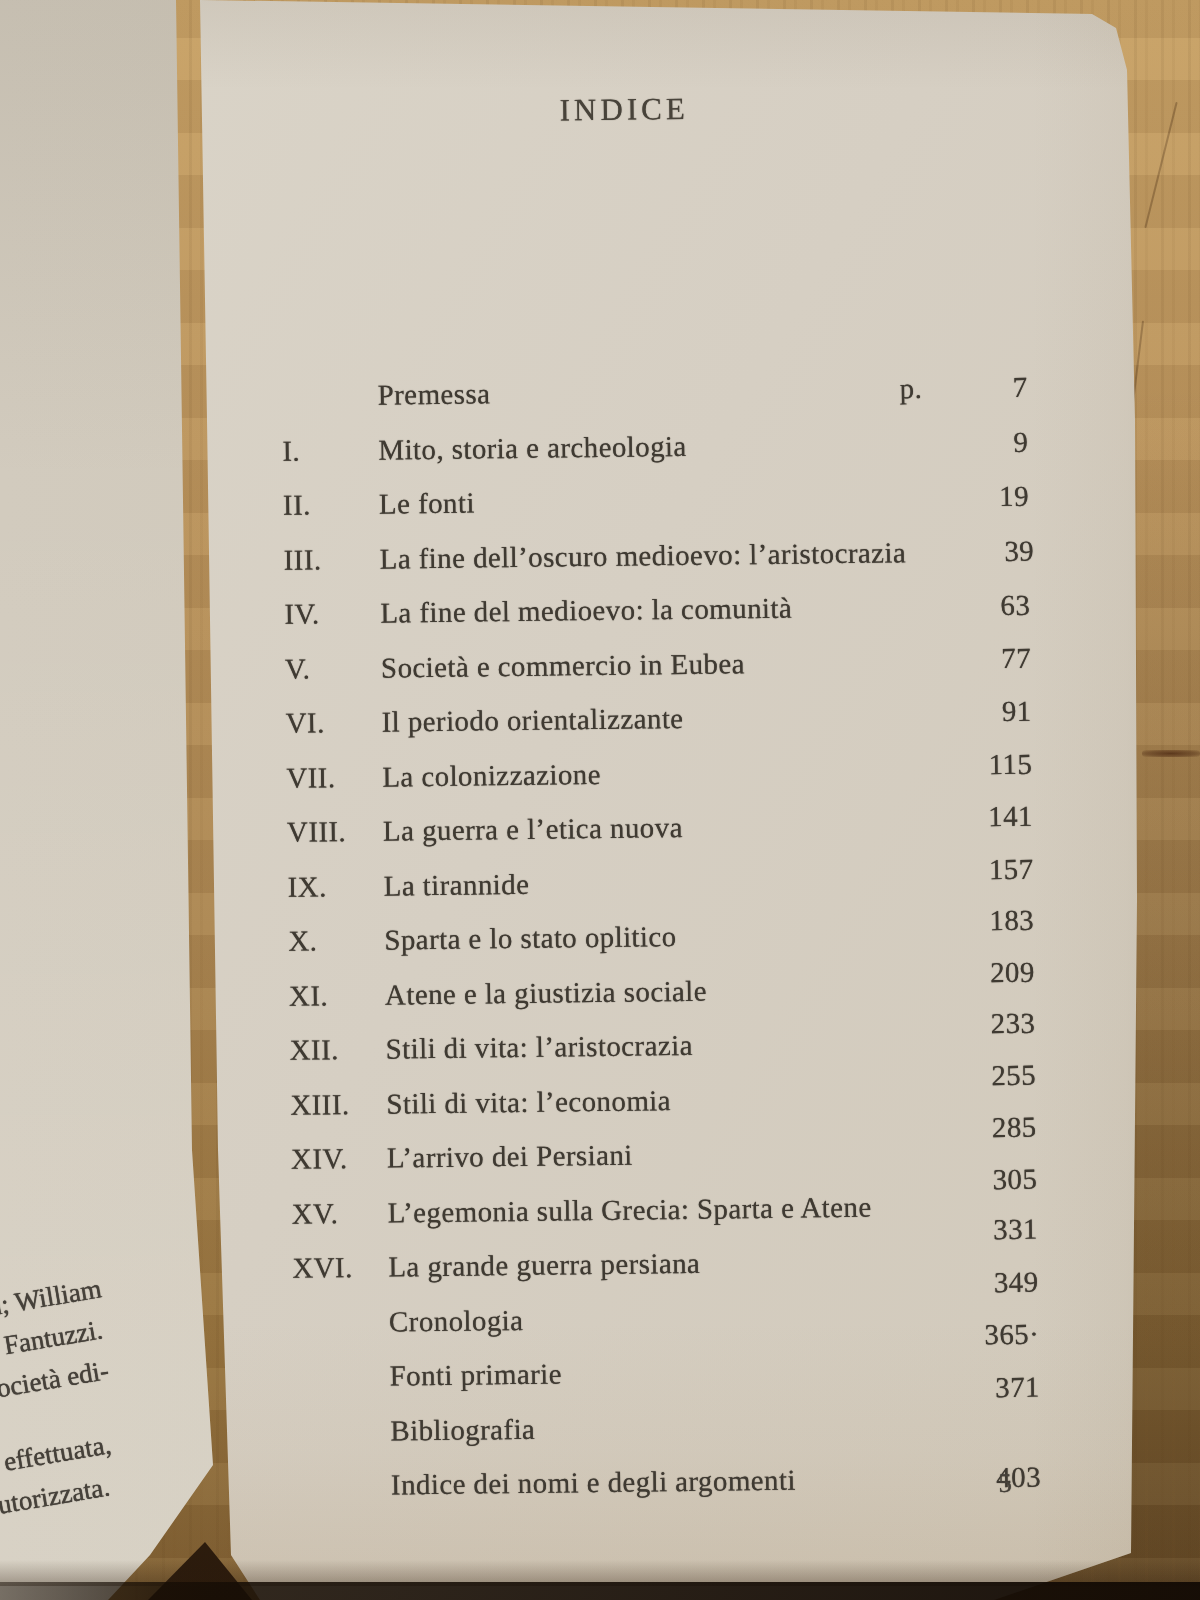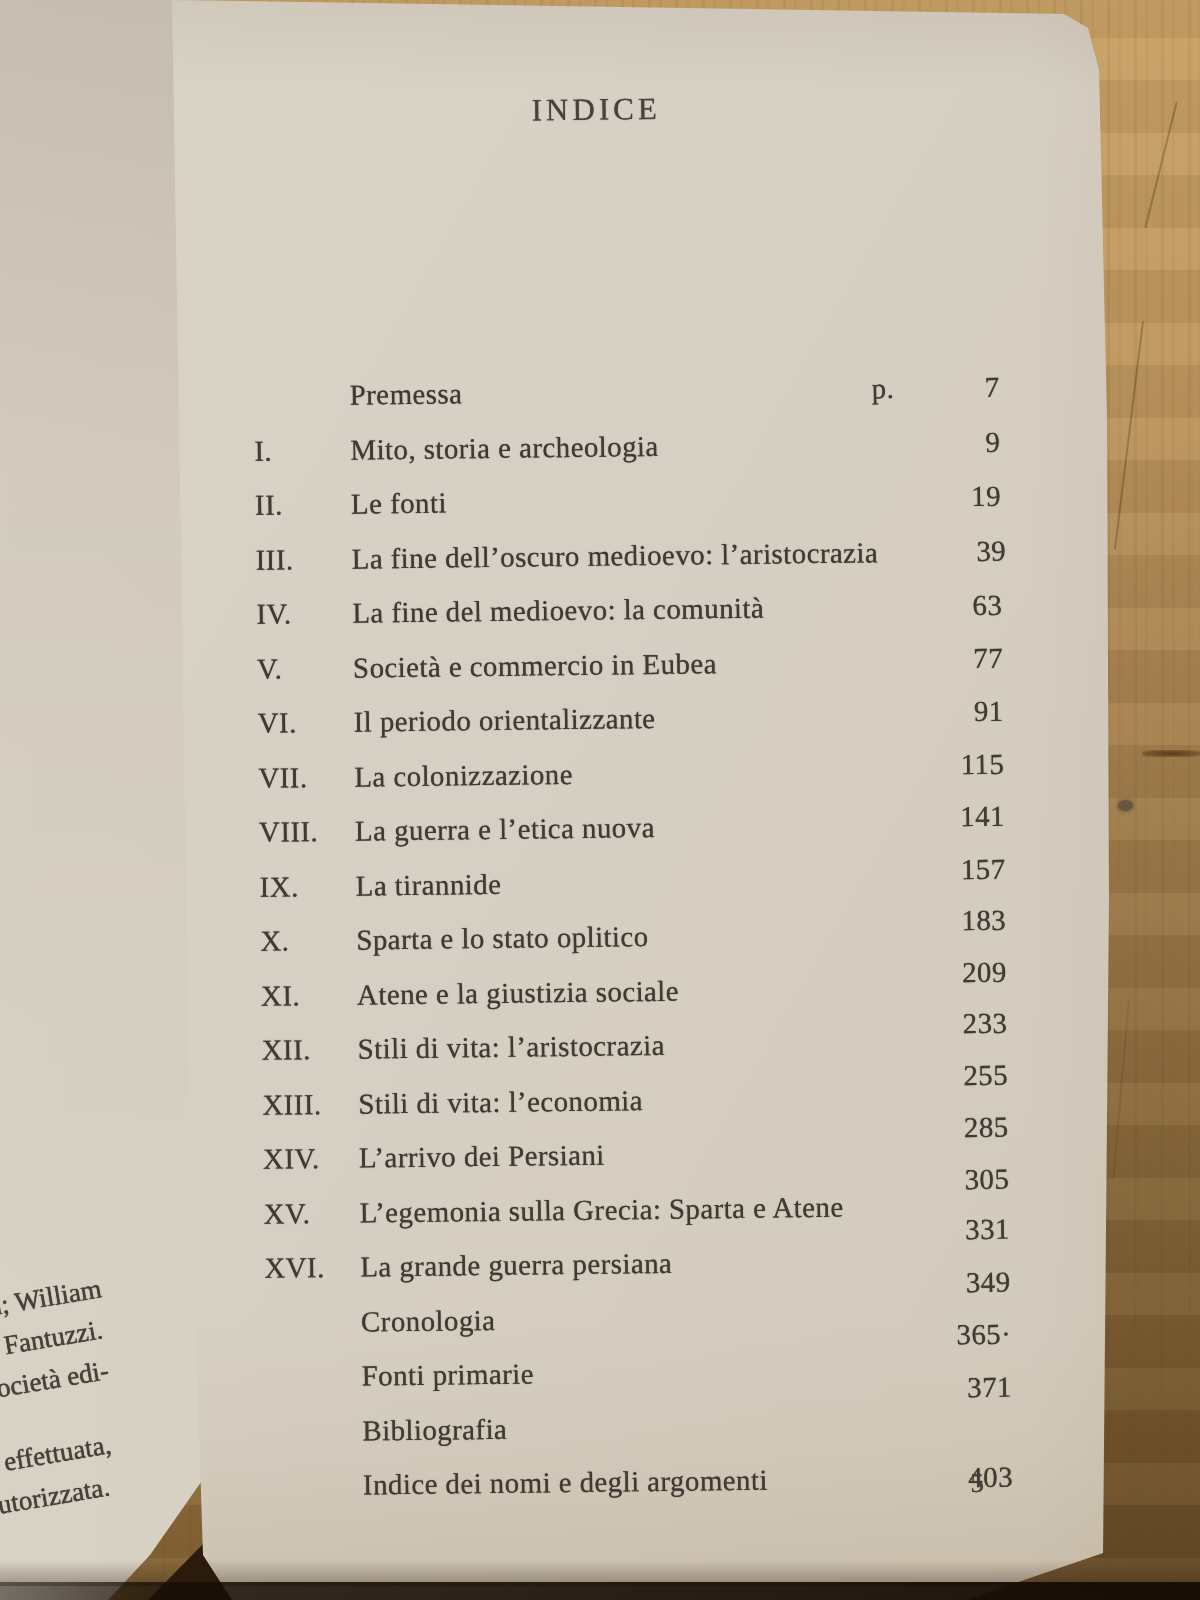--- a/index.html
+++ b/index.html
@@ -64,20 +64,21 @@
   
   .main-page{
     position:absolute;inset:0;
     clip-path:polygon(172px 0,1064px 14px,1088px 28px,1099px 70px,1107px 420px,1109px 900px,1103px 1553px,966px 1600px,232px 1600px,203px 1555px,190px 1150px,179px 420px);
     background:
       linear-gradient(90deg, rgba(60,50,35,0.32) 0px, rgba(60,50,35,0.15) 60px, rgba(60,50,35,0) 160px),
       linear-gradient(270deg, rgba(130,110,80,0.20) 0px, rgba(130,110,80,0.05) 75px, transparent 170px),
       linear-gradient(0deg, rgba(160,130,90,0.18) 0px, rgba(160,130,90,0.05) 150px, transparent 280px),
       linear-gradient(180deg, rgba(120,105,85,0.10) 0px, transparent 90px),
       linear-gradient(120deg,#dad4c8 0%,#d6cfc3 45%,#d1c9ba 100%);
+    margin-left: 28px;
   }
 
   
   .toc{
     position:absolute;left:240px;top:96px;width:756px;
     transform:rotate(-0.7deg);transform-origin:left top;
     color:#3f3a32;
   }
   .toc-title{
     text-align:center;font-size:31px;letter-spacing:4px;color:#48433a;

